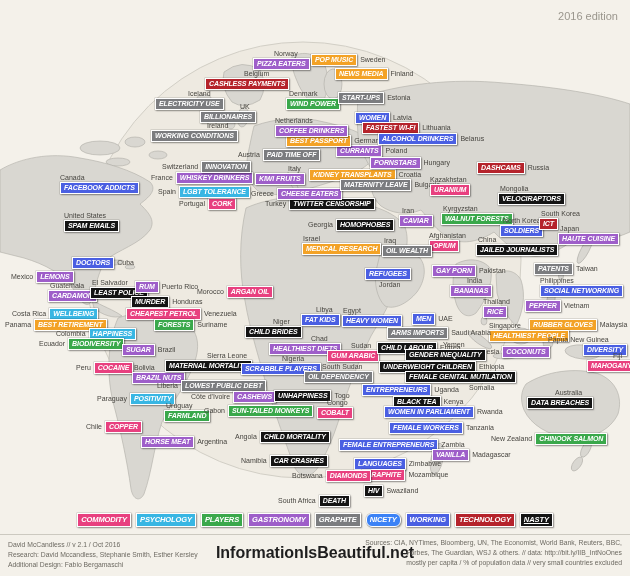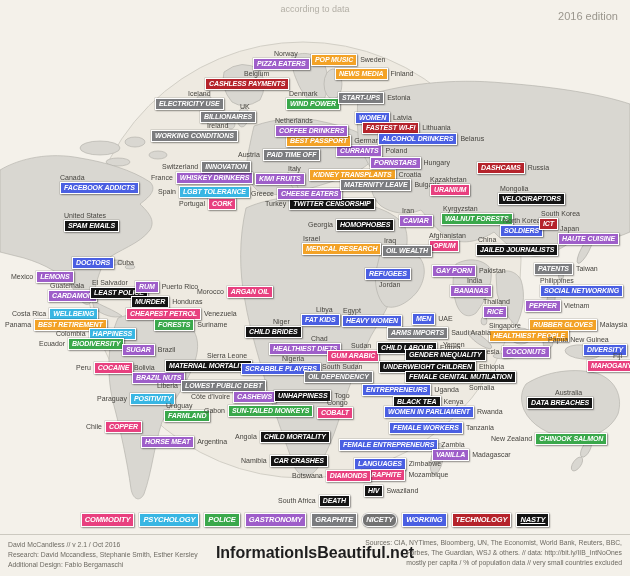--- a/index.html
+++ b/index.html
@@ -68,21 +68,20 @@
     <ellipse cx="505" cy="356" rx="12" ry="3"></ellipse>
     <ellipse cx="548" cy="342" rx="5" ry="7"></ellipse>
     <ellipse cx="583" cy="352" rx="18" ry="7" transform="rotate(5 583 352)"></ellipse>
     <path d="M526,384 C546,371 576,367 599,374 C616,381 623,397 618,414 C610,431 590,440 568,438 C548,435 531,425 524,410 C520,400 521,391 526,384 Z"></path>
     <ellipse cx="586" cy="449" rx="4" ry="9" transform="rotate(28 586 449)"></ellipse>
     <ellipse cx="577" cy="464" rx="4" ry="8" transform="rotate(35 577 464)"></ellipse>
   </g>
 </svg>
 
 <div class="hdr">
-  <div class="tagline">according to data</div>
 </div>
 <div class="edition">2016 edition</div>
 
 <div id="tags-layer">
     <div class="entry v-above" style="left: 60px; top: 174px;">
       <span class="country">Canada</span>
       <span class="tag" style="background: rgb(74, 95, 226);">FACEBOOK ADDICTS</span>
     </div>
     <div class="entry v-above" style="left: 64px; top: 212px;">
       <span class="country">United States</span>
@@ -506,24 +505,24 @@
     </div>
     <div class="entry v-left" style="left: 491px; top: 433px;">
       <span class="country">New Zealand</span>
       <span class="tag" style="background: rgb(58, 168, 75);">CHINOOK SALMON</span>
     </div>
   </div>
 
 <div class="legend" id="legend">
     <span class="tag" style="background: rgb(232, 64, 127);">COMMODITY</span>
     <span class="tag" style="background: rgb(56, 182, 227);">PSYCHOLOGY</span>
-    <span class="tag" style="background: rgb(58, 168, 75);">POLICE</span>
+    <span class="tag" style="background: rgb(58, 168, 75);">PLAYERS</span>
     <span class="tag" style="background: rgb(158, 94, 201);">GASTRONOMY</span>
     <span class="tag" style="background: rgb(123, 124, 127);">GRAPHITE</span>
-    <span class="tag" style="background: #737373; border-radius: 6px;">NICETY</span>
+    <span class="tag" style="background: #3b82f6; border-radius: 6px;">NICETY</span>
     <span class="tag" style="background: rgb(74, 95, 226);">WORKING</span>
     <span class="tag" style="background: rgb(181, 35, 43);">TECHNOLOGY</span>
     <span class="tag" style="background: rgb(20, 20, 20); text-decoration: underline;">NASTY</span>
   </div>
 
 <div class="footer-rule"></div>
 <div class="credits">
   <div>David McCandless // v 2.1 / Oct 2016</div>
   <div>Research: David Mccandless, Stephanie Smith, Esther Kersley</div>
   <div>Additional Design: Fabio Bergamaschi</div>

